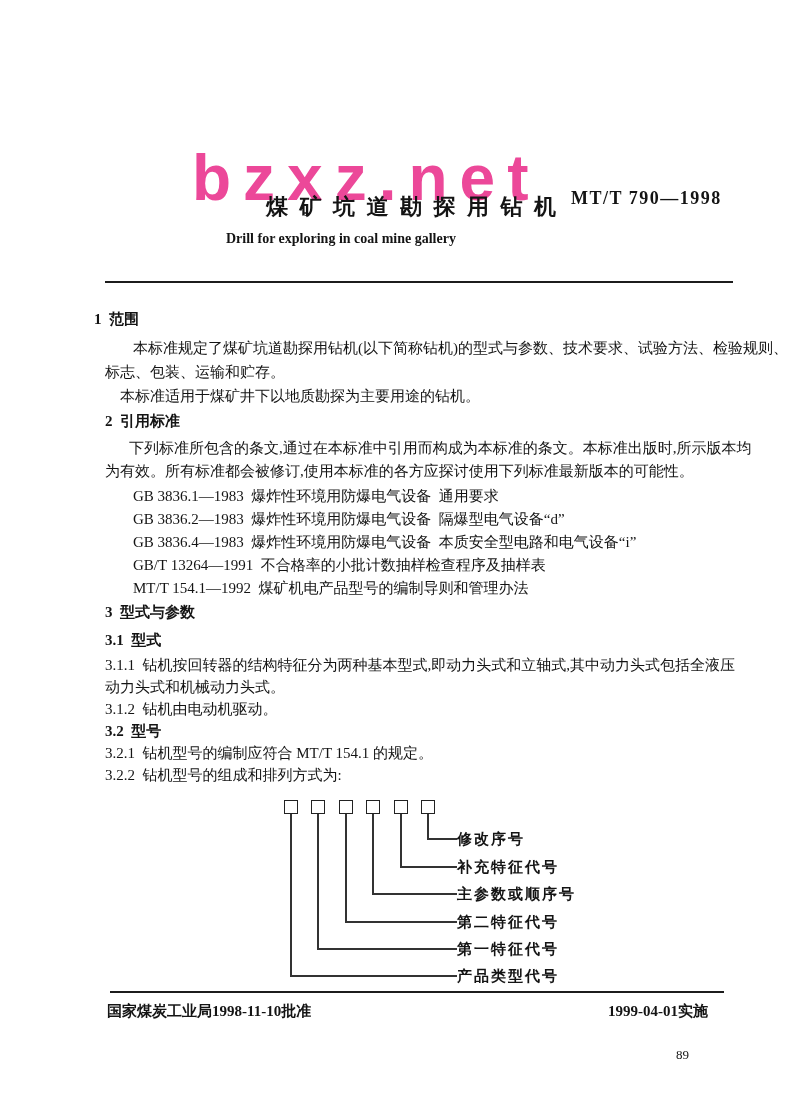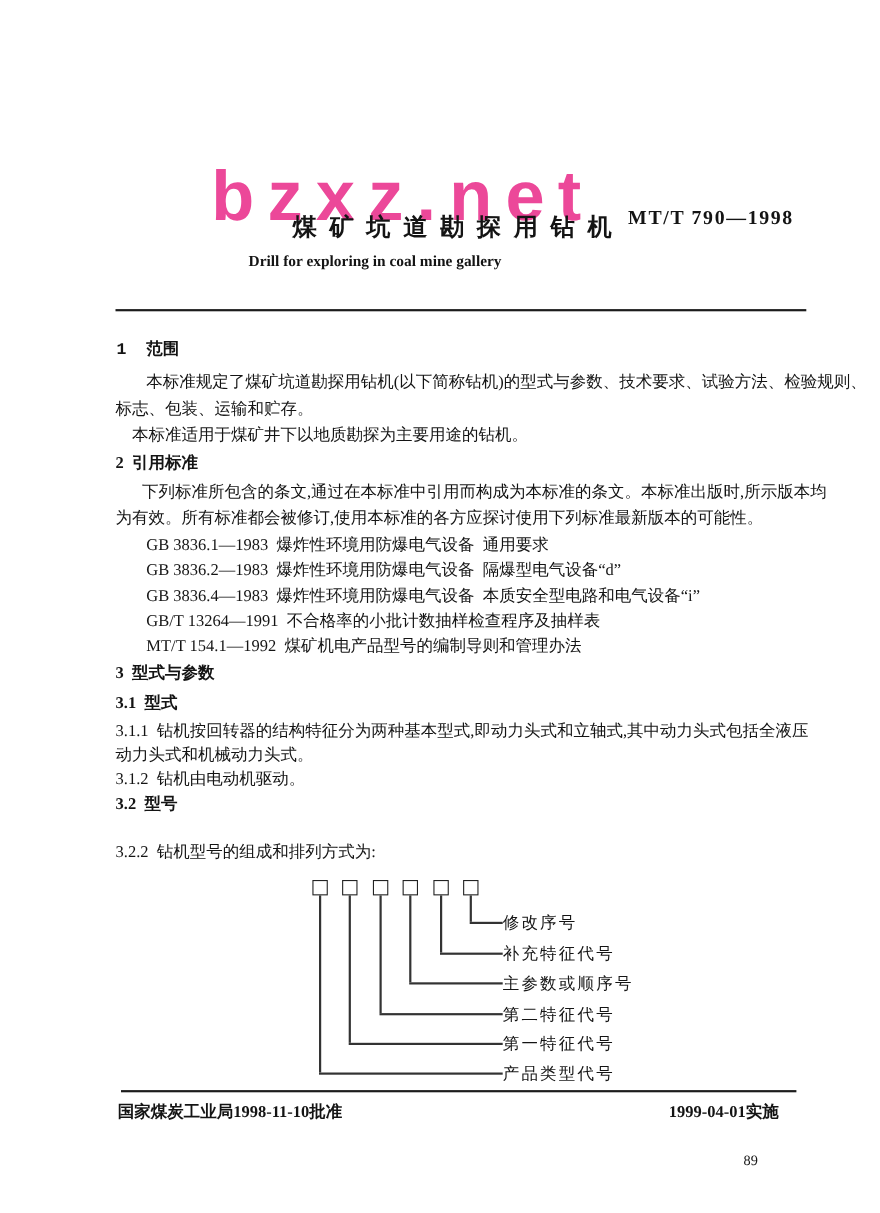--- a/index.html
+++ b/index.html
@@ -26,56 +26,57 @@
     user-select:none;
   }
   .rule{position:absolute;background:#1c1c1c;height:2px;}
   .body-line{font-size:15px;}
   .heading{font-size:15px;font-weight:bold;}
   
   #model-diagram{position:absolute;left:270px;top:793px;width:470px;height:205px;}
   .dbox{position:absolute;width:12px;height:12px;border:1.5px solid #222;top:7px;background:#fff;}
   .vline{position:absolute;width:1.5px;background:#333;top:21px;}
   .hline{position:absolute;height:1.5px;background:#333;}
-  .dlabel{position:absolute;left:187px;font-size:15px;font-weight:normal;letter-spacing:2px;white-space:pre;}
+  .dlabel{position:absolute;left:187px;font-size:15px;font-weight:bold;letter-spacing:2px;white-space:pre;}
   .footer-text{font-size:15px;font-weight:bold;}
   .pagenum{font-size:13px;}
 </style>
 </head>
 <body>
 
 <div id="page">
 
   <div id="watermark">bzxz.net</div>
 
   <div class="abs bold" style="left:571px;top:187px;font-size:18px;letter-spacing:1.5px;">MT/T 790—1998</div>
   <div class="abs bold" style="left:222px;top:193px;font-size:22px;letter-spacing:3px;margin-left:44px;">煤 矿 坑 道 勘 探 用 钻 机</div>
   <div class="abs bold" style="left:226px;top:230px;font-size:14px;">Drill for exploring in coal mine gallery</div>
   <div class="rule" style="left:105px;top:281px;width:628px;"></div>
 
-  <div class="abs heading" style="left:106px;top:310px;font-family:Liberation Mono, monospace;">1  范围</div>
+  <div class="abs heading" style="left:94px;top:310px;">1  范围</div>
   <div class="abs body-line" style="left:133px;top:339px;">本标准规定了煤矿坑道勘探用钻机(以下简称钻机)的型式与参数、技术要求、试验方法、检验规则、</div>
   <div class="abs body-line" style="left:105px;top:363px;">标志、包装、运输和贮存。</div>
   <div class="abs body-line" style="left:120px;top:387px;">本标准适用于煤矿井下以地质勘探为主要用途的钻机。</div>
 
   <div class="abs heading" style="left:105px;top:412px;">2  引用标准</div>
   <div class="abs body-line" style="left:129px;top:439px;">下列标准所包含的条文,通过在本标准中引用而构成为本标准的条文。本标准出版时,所示版本均</div>
   <div class="abs body-line" style="left:105px;top:462px;">为有效。所有标准都会被修订,使用本标准的各方应探讨使用下列标准最新版本的可能性。</div>
   <div class="abs body-line" style="left:133px;top:487px;">GB 3836.1—1983  爆炸性环境用防爆电气设备  通用要求</div>
   <div class="abs body-line" style="left:133px;top:510px;">GB 3836.2—1983  爆炸性环境用防爆电气设备  隔爆型电气设备“d”</div>
   <div class="abs body-line" style="left:133px;top:533px;">GB 3836.4—1983  爆炸性环境用防爆电气设备  本质安全型电路和电气设备“i”</div>
   <div class="abs body-line" style="left:133px;top:556px;">GB/T 13264—1991  不合格率的小批计数抽样检查程序及抽样表</div>
   <div class="abs body-line" style="left:133px;top:579px;">MT/T 154.1—1992  煤矿机电产品型号的编制导则和管理办法</div>
 
   <div class="abs heading" style="left:105px;top:603px;">3  型式与参数</div>
   <div class="abs heading" style="left:105px;top:631px;">3.1  型式</div>
   <div class="abs body-line" style="left:105px;top:656px;">3.1.1  钻机按回转器的结构特征分为两种基本型式,即动力头式和立轴式,其中动力头式包括全液压</div>
   <div class="abs body-line" style="left:105px;top:678px;">动力头式和机械动力头式。</div>
   <div class="abs body-line" style="left:105px;top:700px;">3.1.2  钻机由电动机驱动。</div>
   <div class="abs heading" style="left:105px;top:722px;">3.2  型号</div>
+  <div class="abs body-line" style="left:105px;top:744px;">3.2.1  钻机型号的编制应符合 MT/T 154.1 的规定。</div>
   <div class="abs body-line" style="left:105px;top:766px;">3.2.2  钻机型号的组成和排列方式为:</div>
 
   <div id="model-diagram">
     <div class="dbox" style="left:14px;"></div>
     <div class="dbox" style="left:41px;"></div>
     <div class="dbox" style="left:69px;"></div>
     <div class="dbox" style="left:96px;"></div>
     <div class="dbox" style="left:124px;"></div>
     <div class="dbox" style="left:151px;"></div>
 

